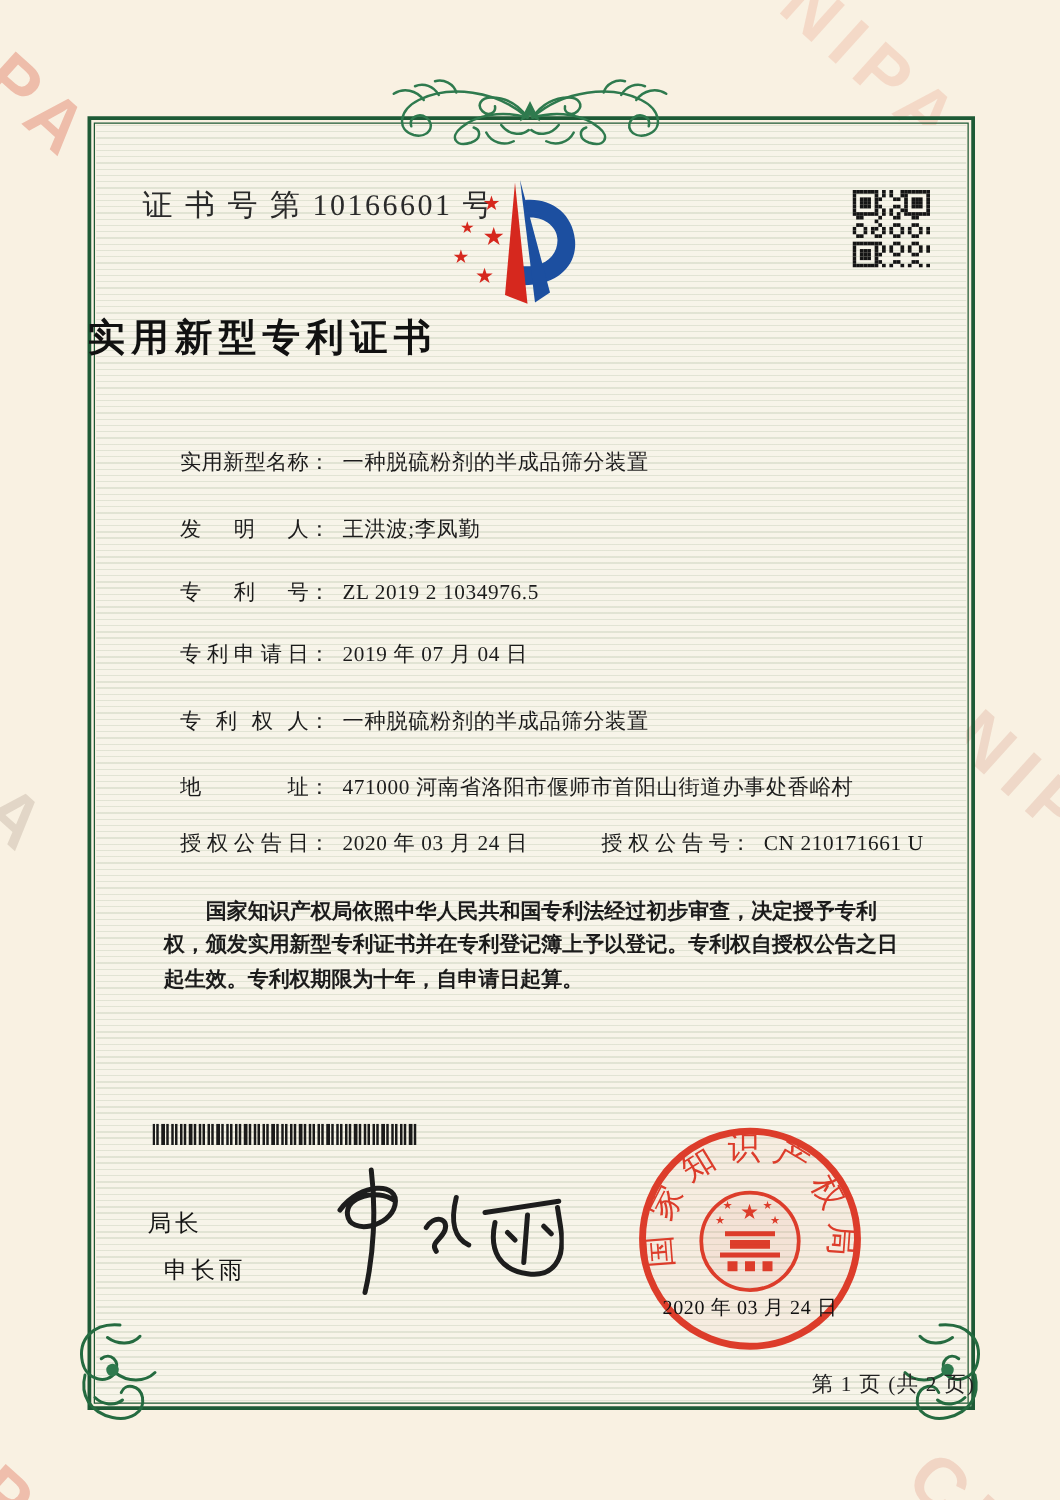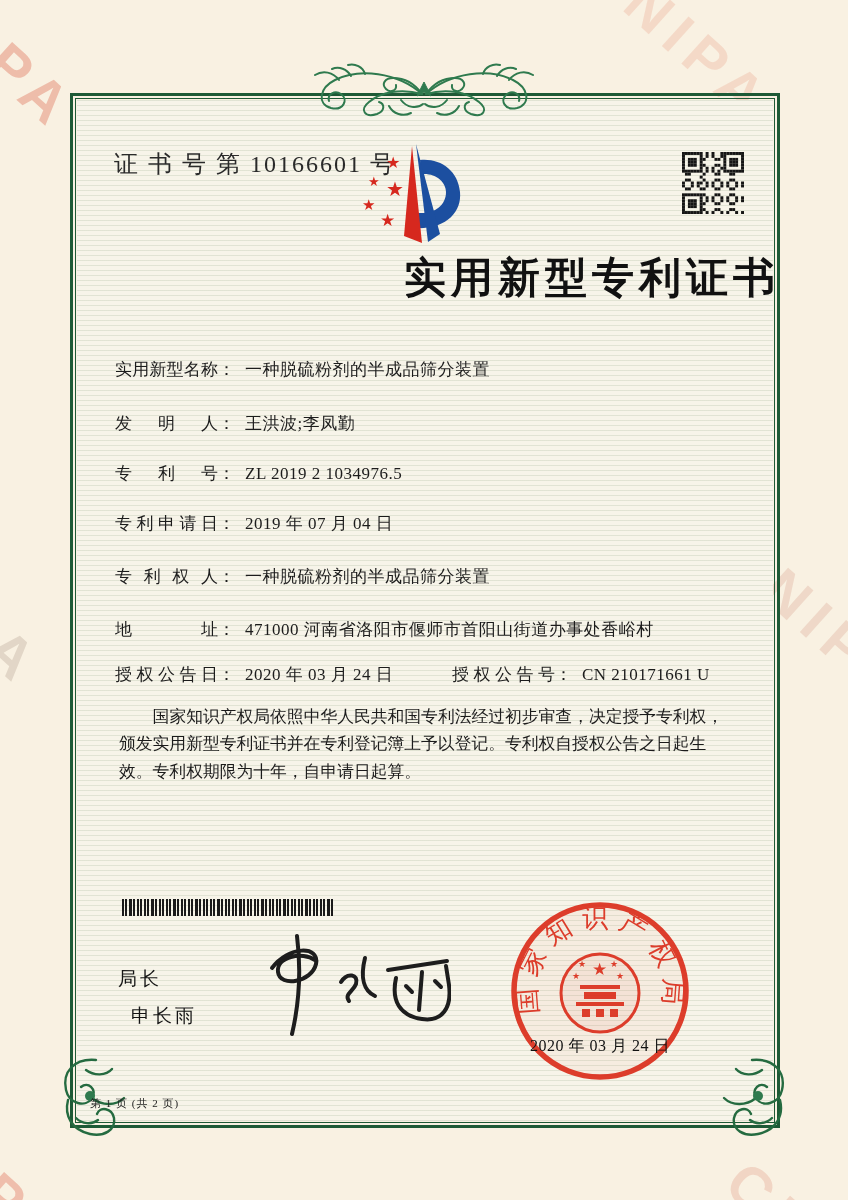--- a/index.html
+++ b/index.html
@@ -17,47 +17,47 @@
   .frame-inner-line{position:absolute;inset:2px;border:1px solid #1e5a36;}
   .frame-bg{position:absolute;inset:4px;background:
       repeating-linear-gradient(180deg, rgba(160,178,148,0.25) 0px, rgba(160,178,148,0.25) 1px,
       rgba(0,0,0,0) 1px, rgba(0,0,0,0) 5px), #f7f4e9;}
 
   .content{position:absolute;inset:0;z-index:4;}
 
   .cert-no{position:absolute;left:114px;top:148px;font-size:24px;color:#2a2a2a;letter-spacing:2px;}
   .logo{position:absolute;left:356px;top:140px;}
   .qr{position:absolute;left:682px;top:152px;}
-  .doc-title{position:absolute;left:70px;top:250px;width:710px;text-align:right;
-             font-size:42px;font-weight:700;color:#111;letter-spacing:5px;}
+  .doc-title{position:absolute;left:70px;top:250px;width:710px;text-align:left;
+             font-size:30px;font-weight:700;color:#111;letter-spacing:5px;}
 
   .fields{position:absolute;left:115px;top:358px;width:630px;font-size:17px;color:#1c1c1c;}
   .field-row{position:absolute;left:0;white-space:nowrap;}
-  .flabel{display:inline-block;width:103px;text-align:justify;text-align-last:justify;vertical-align:top;}
+  .flabel{display:inline-block;width:103px;text-align:justify;text-align-last:justify;vertical-align:top;margin-left:29px;}
   .fcolon{display:inline-block;margin-right:10px;}
   .fvalue{letter-spacing:0.5px;}
   .field-group2{position:absolute;left:337px;top:0;white-space:nowrap;}
 
   .body-text{position:absolute;left:115px;top:699px;width:624px;font-size:16.8px;
              line-height:27.4px;color:#1b1b1b;}
-  .body-text p{margin:4px;text-indent:2em;}
+  .body-text p{margin:16px;text-indent:2em;font-weight:bold;}
 
   .barcode{position:absolute;left:122px;top:899px;}
   .signer-title{position:absolute;left:118px;top:966px;font:400 19px "Liberation Sans","DejaVu Sans",sans-serif;
                 color:#141414;letter-spacing:3px;text-align:right;}
   .signer-name{position:absolute;left:131px;top:1003px;font:400 19px "Liberation Sans","DejaVu Sans",sans-serif;
                color:#141414;letter-spacing:3px;}
   .signature{position:absolute;left:246px;top:930px;}
 
   .seal{position:absolute;left:506px;top:897px;z-index:5;mix-blend-mode:multiply;opacity:0.92;}
   .seal-date{position:absolute;left:498px;top:1036px;width:204px;text-align:center;
              font-size:16px;color:#121212;z-index:6;letter-spacing:0.5px;}
 
-  .footer-page{position:absolute;left:70px;top:1096px;width:710px;text-align:left;
-               font-size:11px;color:#222;letter-spacing:1px;padding-left:20px;}
+  .footer-page{position:absolute;left:70px;top:1096px;width:710px;text-align:right;
+               font-size:17px;color:#222;letter-spacing:1px;}
   .footer-note{position:absolute;left:50%;transform:translateX(-50%);top:1138px;
                background:#fffdf6;padding:9px 22px;font-size:16px;color:#161616;
                letter-spacing:3px;z-index:4;white-space:nowrap;}
 
   .ornament-top{position:absolute;left:289px;top:62px;z-index:3;}
   .corner-flourish{position:absolute;z-index:3;}
 </style>
 </head>
 <body>
 

